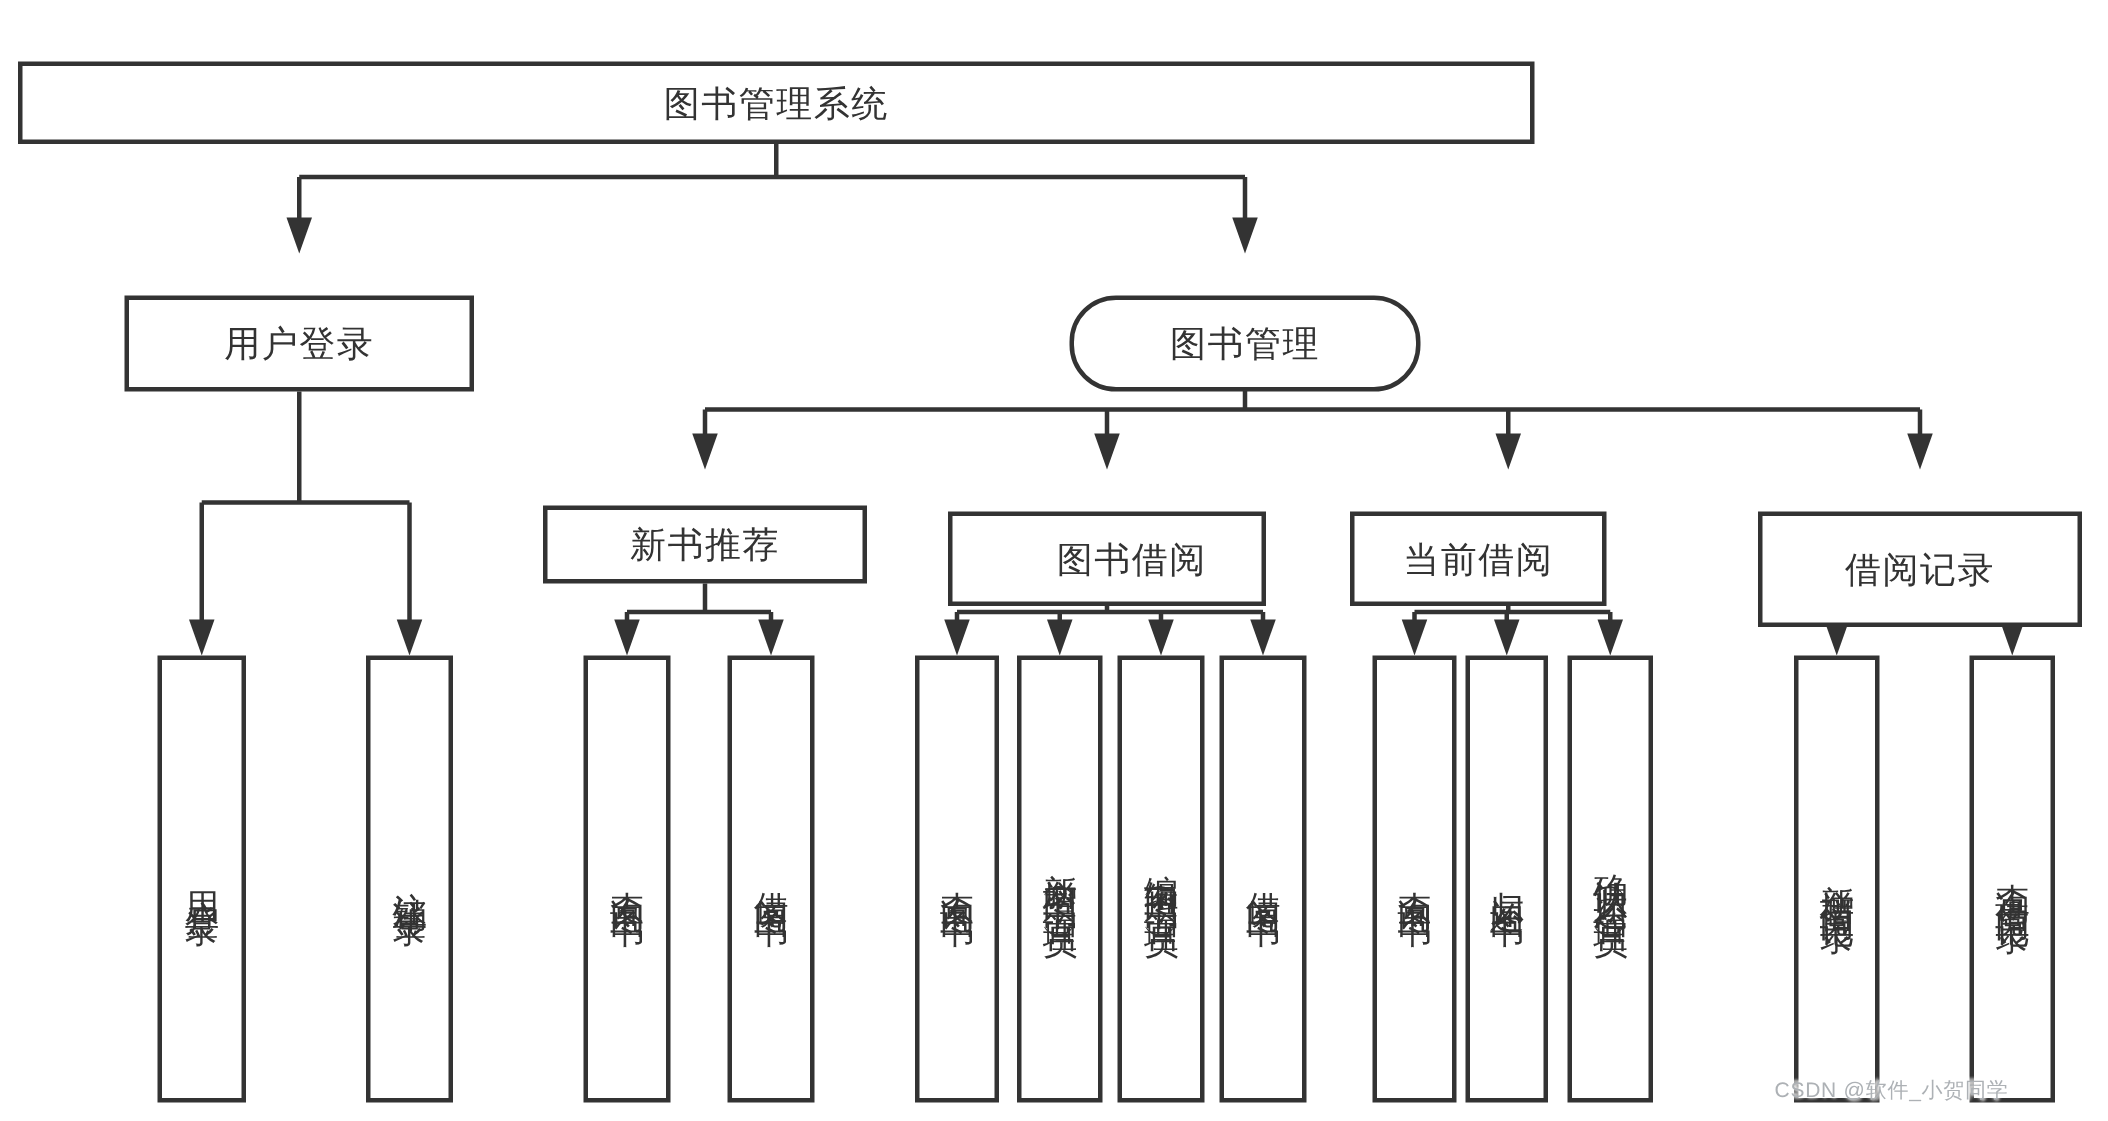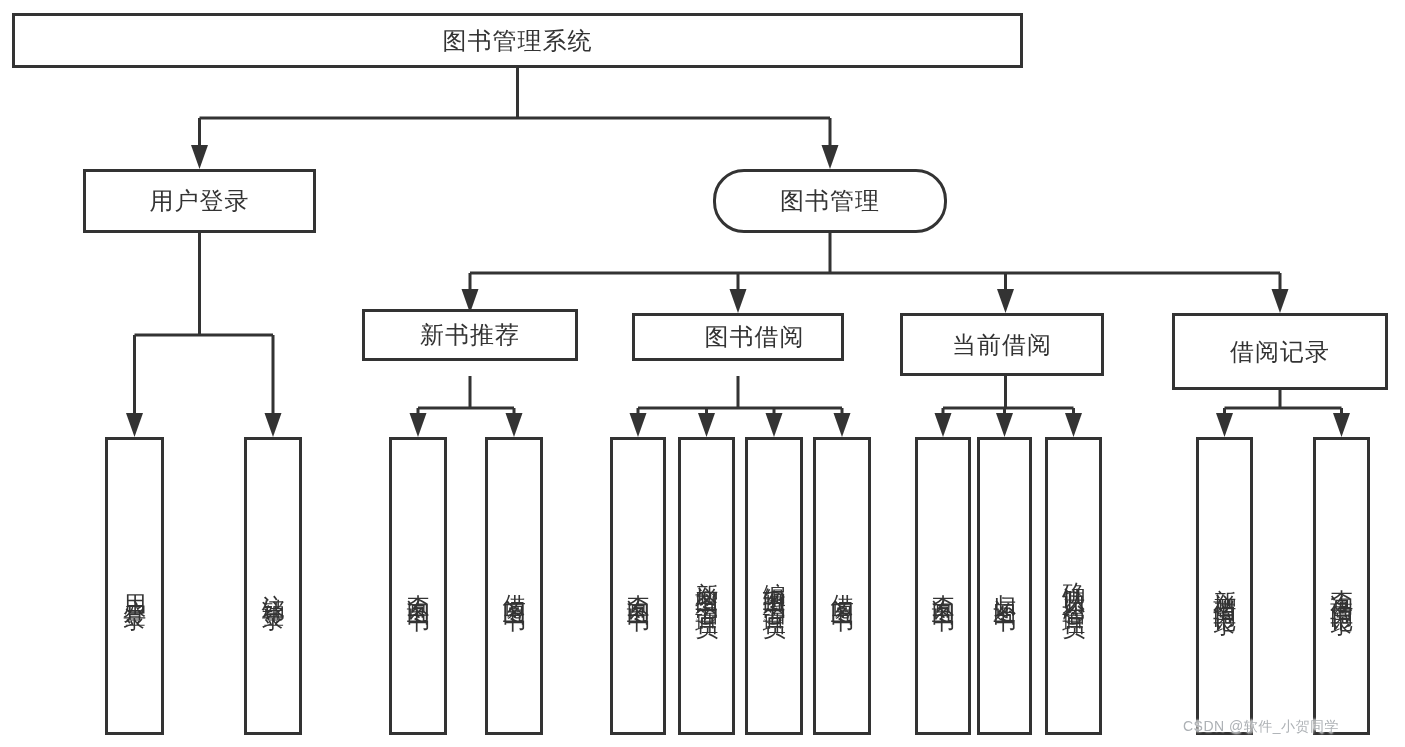--- a/index.html
+++ b/index.html
@@ -21,21 +21,21 @@
     position: absolute;
     box-sizing: border-box;
     background: #ffffff;
     border: 3px solid #333333;
     color: #333333;
     display: flex;
     align-items: center;
     justify-content: center;
     z-index: 1;
   }
-  .hnode { font-size: 24px; letter-spacing: 1px; }
+  .hnode { font-size: 24px; letter-spacing: 1px; margin-top: 28px; }
   .vlabel {
     writing-mode: vertical-rl;
     text-orientation: mixed;
     font-size: 23px;
     letter-spacing: 5px;
     line-height: 1.1;
     white-space: nowrap;
   }
   .watermark {
     position: absolute;
@@ -84,24 +84,24 @@
   <div class="node hnode" style="left:83px; top:169px; width:233px; height:64px;">
     <span>用户登录</span>
   </div>
   <div class="node hnode" style="left:713px; top:169px; width:234px; height:64px;border-radius:31px;">
     <span>图书管理</span>
   </div>
 
   <div class="node hnode" style="left:362px; top:309px; width:216px; height:52px;">
     <span>新书推荐</span>
   </div>
-  <div class="node hnode" style="left:632px; top:313px; width:212px; height:48px;padding-left:33px;">
+  <div class="node hnode" style="left:632px; top:313px; width:212px; height:63px;padding-left:33px;">
     <span>图书借阅</span>
   </div>
-  <div class="node hnode" style="left:900px; top:313px; width:204px; height:63px;">
+  <div class="node hnode" style="left:900px; top:313px; width:171px; height:63px;">
     <span>当前借阅</span>
   </div>
   <div class="node hnode" style="left:1172px; top:313px; width:216px; height:77px;">
     <span>借阅记录</span>
   </div>
 
   <div class="node" style="left:105px; top:437px; width:59px; height:298px;">
     <span class="vlabel">用户登录</span>
   </div>
   <div class="node" style="left:244px; top:437px; width:58px; height:298px;">

